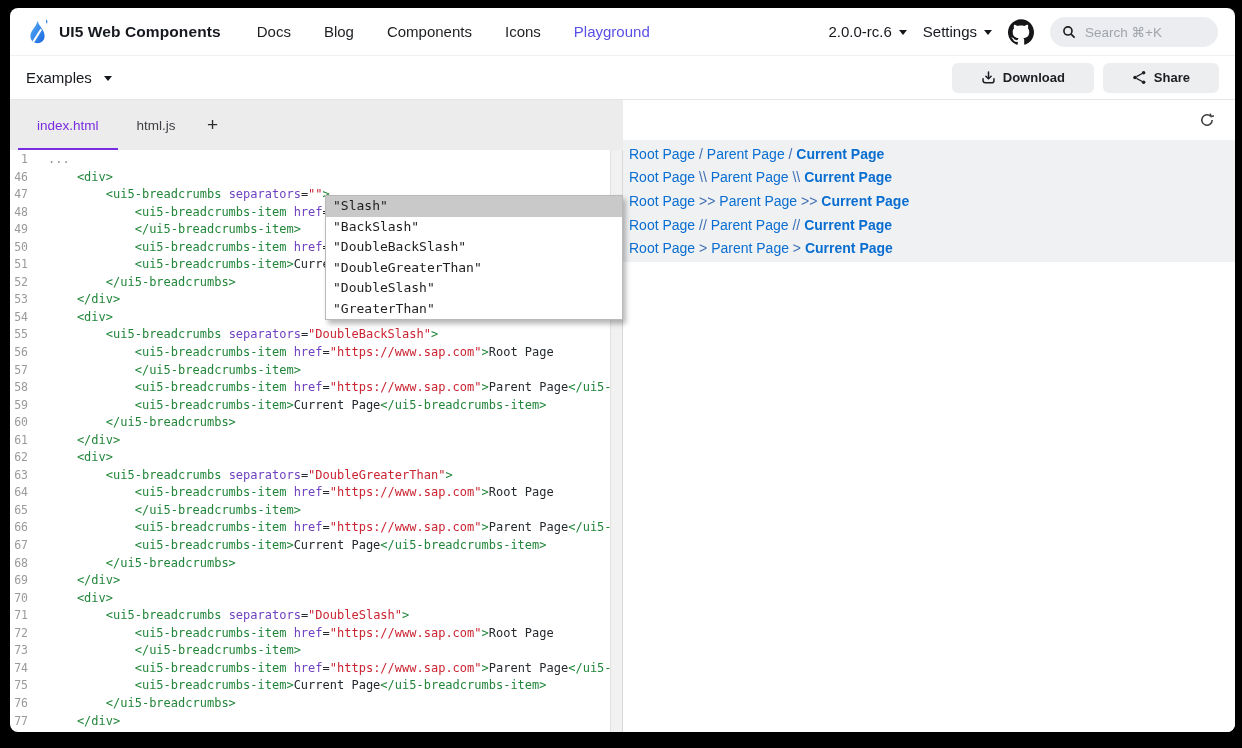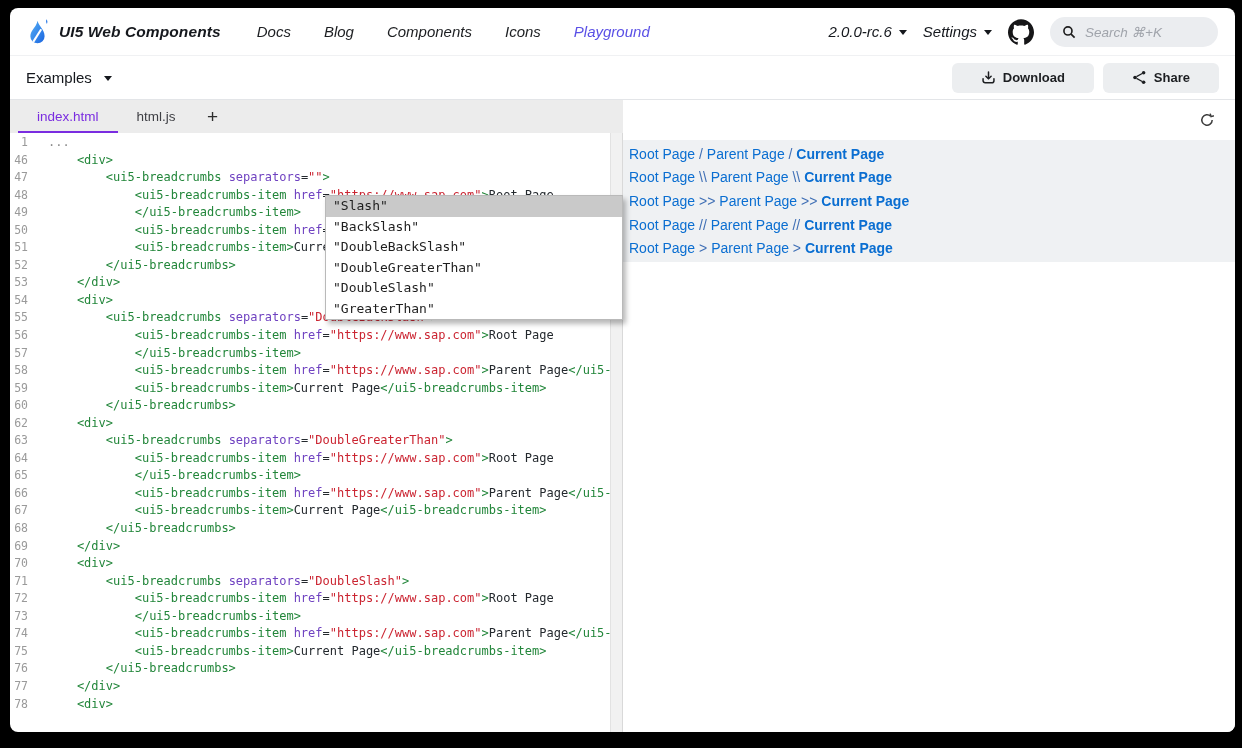--- a/index.html
+++ b/index.html
@@ -2,21 +2,21 @@
 <html><head>
 <meta charset="utf-8">
 <style>
   * { box-sizing: border-box; margin: 0; padding: 0; }
   html,body { width:1242px; height:748px; }
   body { background:#000; font-family:"Liberation Sans",sans-serif; position:relative; overflow:hidden; }
   .app { position:absolute; left:10px; top:8px; width:1225px; height:724px; background:#fff;
          border-radius:8px; overflow:hidden; display:flex; flex-direction:column; }
 
   
-  .navbar { height:48px; flex:none; display:flex; align-items:center; padding:0 17px; border-bottom:1px solid #f0f1f3;font-style:italic; }
+  .navbar { height:48px; flex:none; display:flex; align-items:center; padding:0 17px; border-bottom:1px solid #f0f1f3; }
   .brand-group { display:flex; align-items:center; gap:9px; cursor:pointer; }
   .brand { font-weight:700; font-size:15.5px; color:#15181d; letter-spacing:.1px; }
   .nav-links { display:flex; gap:33px; margin-left:36px; font-size:15px; color:#1c1e21; }
   .nav-link { cursor:pointer; }
   .nav-link.active { color:#5a50e6; }
   .nav-right { margin-left:auto; display:flex; align-items:center; gap:16px; }
   .dd { display:flex; align-items:center; gap:7px; font-size:15px; color:#15181d; cursor:pointer; }
   .caret { width:0; height:0; border-left:4.5px solid transparent; border-right:4.5px solid transparent; border-top:5.5px solid #15181d; margin-top:1px; }
   .gh { display:flex; align-items:center; cursor:pointer; }
   .search-pill { width:168px; height:30px; border-radius:15px; background:#ebedf0; display:flex; align-items:center; gap:9px; padding:0 12px; cursor:text; }
@@ -25,21 +25,21 @@
   
   .toolbar { height:44px; flex:none; display:flex; align-items:center; padding:0 16px; border-bottom:1px solid #e3e5e8; }
   .examples { display:flex; align-items:center; gap:12px; font-size:15px; color:#15181d; cursor:pointer; }
   .toolbar-buttons { margin-left:auto; display:flex; gap:9px; }
   .tool-btn { height:30px; background:#eceef0; border:none; border-radius:6px; display:flex; align-items:center; gap:7px;
               padding:0 29px; font-size:13px; font-weight:700; color:#1c1e21; font-family:"Liberation Sans",sans-serif; cursor:pointer; }
 
   
   .workspace { flex:1; min-height:0; display:flex; position:relative; }
   .editor-col { width:613px; flex:none; display:flex; flex-direction:column; min-height:0; }
-  .tabbar { height:33px; flex:none; background:#ececec; display:flex; align-items:stretch; padding-left:8px; }
+  .tabbar { height:50px; flex:none; background:#ececec; display:flex; align-items:stretch; padding-left:8px; }
   .tab { padding:0 19px; display:flex; align-items:center; font-size:13.5px; color:#3e3f44; position:relative; cursor:pointer; }
   .tab.active { color:#7a2ce0; }
   .tab.active::after { content:""; position:absolute; left:0; right:0; bottom:0; height:2.5px; background:#7a2ce0; }
   .tab-plus { width:36px; display:flex; align-items:center; justify-content:center; font-size:19px; color:#2e2e2e; cursor:pointer; }
   .editor-body { flex:1; min-height:0; display:flex; }
   .code { flex:1; overflow:hidden; padding-top:2px; font-family:"DejaVu Sans Mono",monospace; font-size:12px; cursor:text; }
   .code-line { height:17.56px; white-space:pre; }
   .ln { display:inline-block; width:18px; text-align:right; color:#9a9a9a; margin-right:20px; font-size:11.5px; }
   .t { color:#22863a; } .a { color:#6f42c1; } .s { color:#cb2431; } .x { color:#24292e; }
   .eq { color:#24292e; } .dim { color:#8c8c8c; }
@@ -174,20 +174,21 @@
             <div class="code-line"><span class="ln">51</span><span class="t">            &lt;ui5-breadcrumbs-item&gt;</span><span class="x">Current Page</span><span class="t">&lt;/ui5-breadcrumbs-item&gt;</span></div>
             <div class="code-line"><span class="ln">52</span><span class="t">        &lt;/ui5-breadcrumbs&gt;</span></div>
             <div class="code-line"><span class="ln">53</span><span class="t">    &lt;/div&gt;</span></div>
             <div class="code-line"><span class="ln">54</span><span class="t">    &lt;div&gt;</span></div>
             <div class="code-line"><span class="ln">55</span><span class="t">        &lt;ui5-breadcrumbs </span><span class="a">separators</span><span class="eq">=</span><span class="s">"DoubleBackSlash"</span><span class="t">&gt;</span></div>
             <div class="code-line"><span class="ln">56</span><span class="t">            &lt;ui5-breadcrumbs-item </span><span class="a">href</span><span class="eq">=</span><span class="s">"https://www.sap.com"</span><span class="t">&gt;</span><span class="x">Root Page</span></div>
             <div class="code-line"><span class="ln">57</span><span class="t">            &lt;/ui5-breadcrumbs-item&gt;</span></div>
             <div class="code-line"><span class="ln">58</span><span class="t">            &lt;ui5-breadcrumbs-item </span><span class="a">href</span><span class="eq">=</span><span class="s">"https://www.sap.com"</span><span class="t">&gt;</span><span class="x">Parent Page</span><span class="t">&lt;/ui5-breadcrumbs-item&gt;</span></div>
             <div class="code-line"><span class="ln">59</span><span class="t">            &lt;ui5-breadcrumbs-item&gt;</span><span class="x">Current Page</span><span class="t">&lt;/ui5-breadcrumbs-item&gt;</span></div>
             <div class="code-line"><span class="ln">60</span><span class="t">        &lt;/ui5-breadcrumbs&gt;</span></div>
+            <div class="code-line"><span class="ln">61</span><span class="t">    &lt;/div&gt;</span></div>
             <div class="code-line"><span class="ln">62</span><span class="t">    &lt;div&gt;</span></div>
             <div class="code-line"><span class="ln">63</span><span class="t">        &lt;ui5-breadcrumbs </span><span class="a">separators</span><span class="eq">=</span><span class="s">"DoubleGreaterThan"</span><span class="t">&gt;</span></div>
             <div class="code-line"><span class="ln">64</span><span class="t">            &lt;ui5-breadcrumbs-item </span><span class="a">href</span><span class="eq">=</span><span class="s">"https://www.sap.com"</span><span class="t">&gt;</span><span class="x">Root Page</span></div>
             <div class="code-line"><span class="ln">65</span><span class="t">            &lt;/ui5-breadcrumbs-item&gt;</span></div>
             <div class="code-line"><span class="ln">66</span><span class="t">            &lt;ui5-breadcrumbs-item </span><span class="a">href</span><span class="eq">=</span><span class="s">"https://www.sap.com"</span><span class="t">&gt;</span><span class="x">Parent Page</span><span class="t">&lt;/ui5-breadcrumbs-item&gt;</span></div>
             <div class="code-line"><span class="ln">67</span><span class="t">            &lt;ui5-breadcrumbs-item&gt;</span><span class="x">Current Page</span><span class="t">&lt;/ui5-breadcrumbs-item&gt;</span></div>
             <div class="code-line"><span class="ln">68</span><span class="t">        &lt;/ui5-breadcrumbs&gt;</span></div>
             <div class="code-line"><span class="ln">69</span><span class="t">    &lt;/div&gt;</span></div>
             <div class="code-line"><span class="ln">70</span><span class="t">    &lt;div&gt;</span></div>
             <div class="code-line"><span class="ln">71</span><span class="t">        &lt;ui5-breadcrumbs </span><span class="a">separators</span><span class="eq">=</span><span class="s">"DoubleSlash"</span><span class="t">&gt;</span></div>

